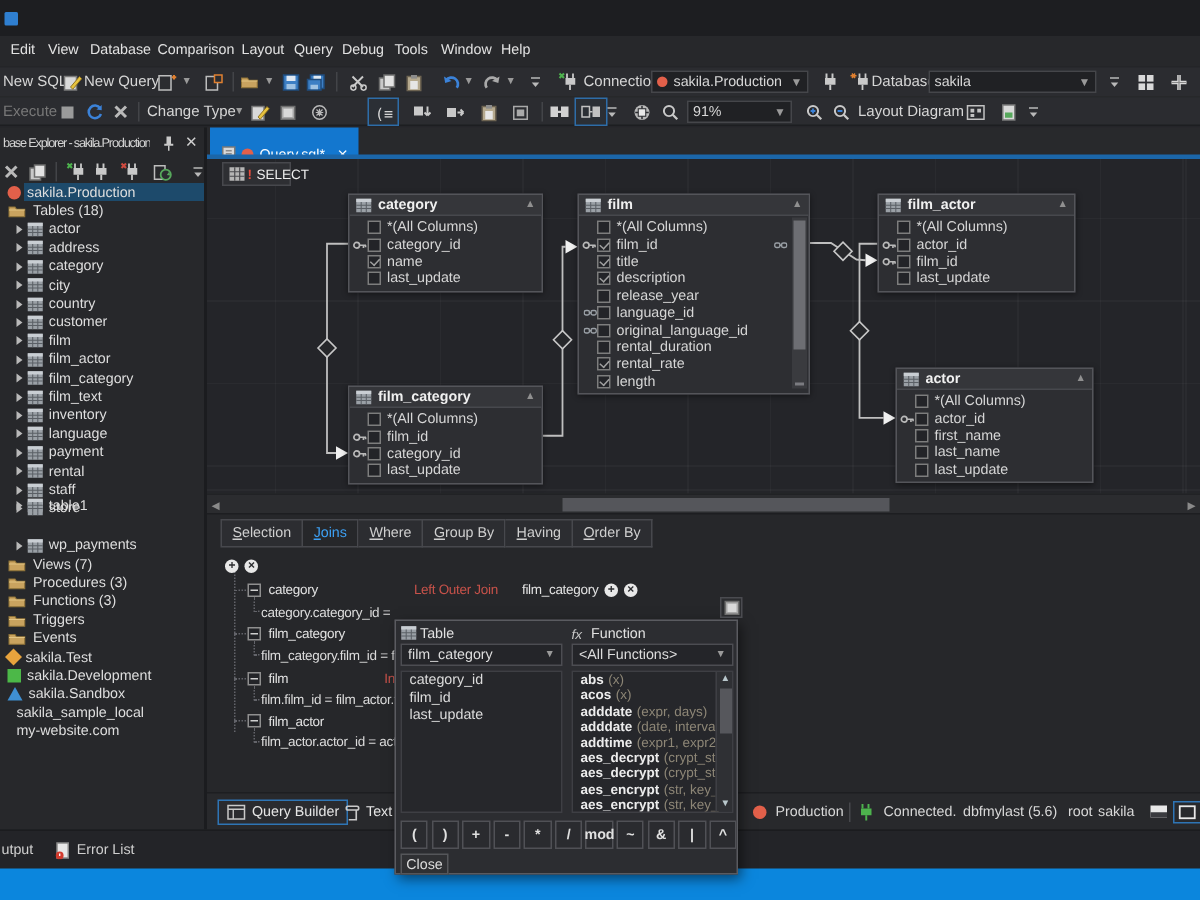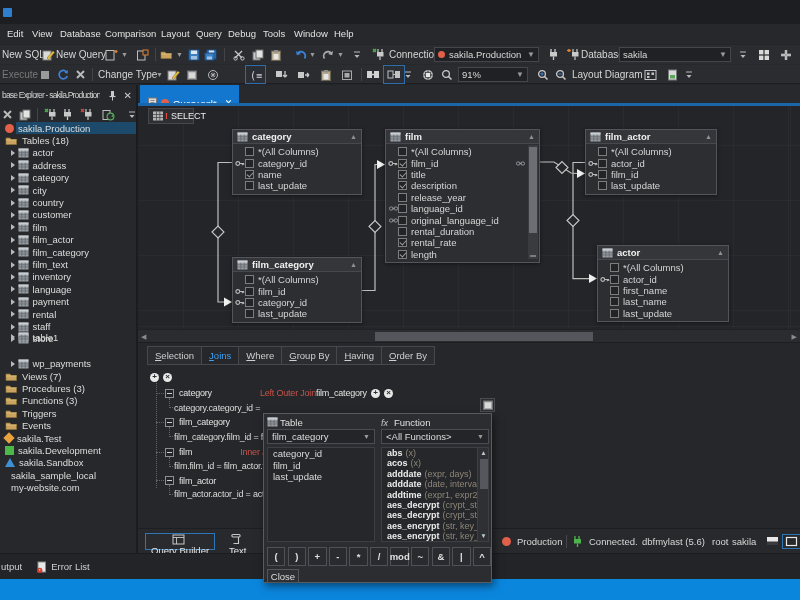--- a/index.html
+++ b/index.html
@@ -64,37 +64,37 @@
   .harr{position:absolute;top:3px;color:#8a8a8a;font-size:7px;}
 
   
   .qbwrap{position:absolute;left:0;top:257px;width:662px;height:211px;background:#26272a;border-top:1px solid #1d1e21;}
   .qbtabs{position:absolute;left:9px;top:3px;height:19px;display:flex;}
   .qbtab{border:1px solid #47484d;border-left:none;padding:0 7px;display:flex;align-items:center;font-size:9.5px;color:#cfcfcf;background:#2c2d31;}
   .qbtab:first-child{border-left:1px solid #47484d;}
   .qbtab.act{color:#3da1f5;background:#26272a;}
   .joins{position:absolute;left:0;top:23px;width:662px;height:160px;}
   .jrow{position:absolute;height:13px;display:flex;align-items:center;font-size:9px;letter-spacing:-0.2px;color:#dcdcdc;white-space:nowrap;}
-  .jkw{color:#c7524a;margin:0 0;padding-left:48px;}
+  .jkw{color:#c7524a;margin:0 16px;padding-left:48px;}
   .jname{color:#e2e2e2;}
   .exp{width:9px;height:9px;border:1px solid #8f8f8f;background:#232428;position:relative;margin-right:5px;flex:none;}
   .exp:after{content:"";position:absolute;left:1px;top:3px;width:5px;height:1px;background:#cfcfcf;}
   .cbtn{width:9px;height:9px;border-radius:50%;margin-left:4px;flex:none;position:relative;}
   .cbtn.light{background:#e8e8e8;}
   .cbtn.dim{background:#3a3b3f;border:1px solid #6a6a6a;}
   .cbtn span{position:absolute;left:0;top:-1px;width:9px;text-align:center;font-size:8px;font-weight:bold;color:#2b2c2f;}
   .cbtn.dim span{color:#9a9a9a;}
   .jcombo{position:absolute;height:14px;display:flex;}
   .jcombo .fld{width:202px;background:#1b1c1f;border:1px solid #46474c;display:flex;align-items:center;padding:0 2px;overflow:hidden;}
   .jcombo .fld span{background:#0e6fc4;color:#fff;font-size:9.5px;text-decoration:underline;white-space:nowrap;}
   .jcombo .dbtn{width:15px;background:#2f86d8;border:1px solid #1f6ab0;color:#fff;font-size:7px;display:flex;align-items:center;justify-content:center;}
   .jibtn{position:absolute;width:15px;height:14px;background:#2b2c2f;border:1px solid #4a4b50;display:flex;align-items:center;justify-content:center;}
 
   .docbar{position:absolute;left:0;top:443px;width:662px;height:25px;background:#28292c;border-top:1px solid #1d1e21;}
-  .dtab{position:absolute;top:4px;height:17px;display:flex;align-items:center;padding:0 5px;font-size:9.5px;color:#e6e6e6;flex-direction:column;}
+  .dtab{position:absolute;top:4px;height:17px;display:flex;align-items:center;padding:0 5px;font-size:9.5px;color:#e6e6e6;}
   .dtab.act{border:1px solid #2e75b5;background:#2a2b2f;}
   .sbar-item{position:absolute;top:0;height:25px;display:flex;align-items:center;font-size:9.5px;color:#d8d8d8;white-space:nowrap;}
   .ssep{position:absolute;top:6px;width:1px;height:13px;background:#47484c;}
 
   
   .outbar{position:absolute;left:0;top:553px;width:800px;height:26px;background:#232428;border-top:1px solid #1b1c1f;display:flex;align-items:center;}
   .outbar .o{font-size:9.5px;color:#cfcfcf;}
   .taskbar{position:absolute;left:0;top:579px;width:800px;height:21px;background:#0b86dd;}
 
   

